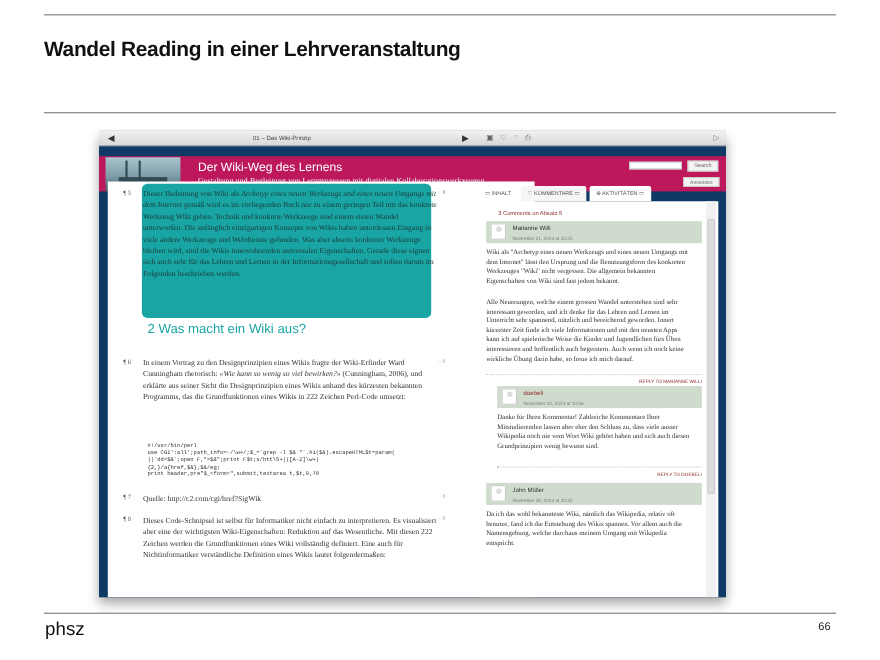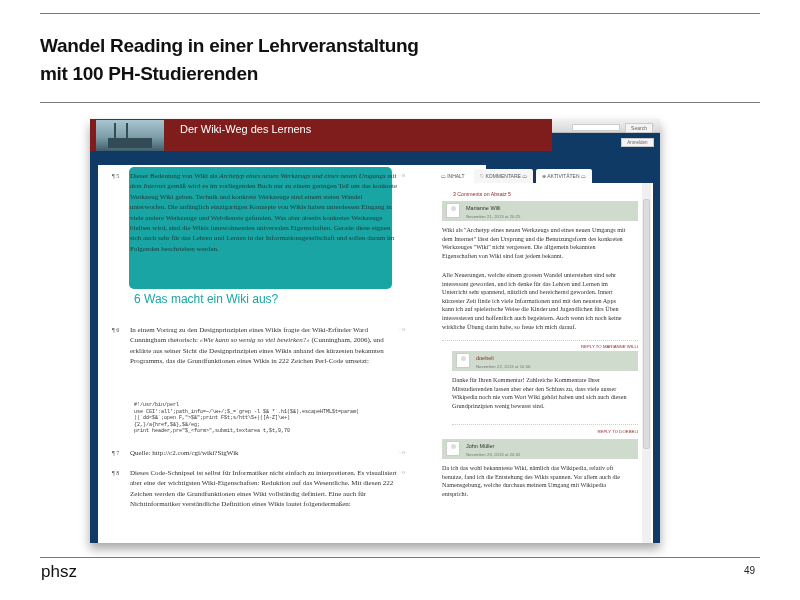--- a/index.html
+++ b/index.html
@@ -10,21 +10,21 @@
   .page-num { position: absolute; right: 45px; top: 565px; font-size: 10px; color: #222; }
 
   .shot { position: absolute; left: 90px; top: 119px; width: 570px; height: 424px; background: #0f3a66; box-shadow: 0 6px 10px rgba(0,0,0,0.35); overflow: hidden; }
   .topbar { position: absolute; left: 0; top: 0; width: 570px; height: 14px; background: linear-gradient(#f1f1f1,#d8d8d8); border-bottom: 1px solid #bbb; font-size: 5.5px; color: #444; }
   .topbar .nav-prev { position: absolute; left: 8px; top: 2px; font-size: 8px; color: #333; }
   .topbar .chapter { position: absolute; left: 140px; top: 4px; }
   .topbar .nav-next { position: absolute; left: 330px; top: 2px; font-size: 8px; color: #333; }
   .topbar .tools { position: absolute; left: 352px; top: 2px; display: flex; gap: 6px; font-size: 7px; color: #666; }
   .topbar .tool-end { position: absolute; right: 6px; top: 2px; font-size: 7px; color: #888; }
 
-  .banner { position: absolute; left: 0; top: 0; width: 462px; height: 32px; background: #7f1d1d; }
+  .banner { position: absolute; left: 0; top: 23px; width: 570px; height: 32px; background: #be185d; }
   .banner-img { position: absolute; left: 6px; top: 1px; width: 68px; height: 31px; background: linear-gradient(180deg,#a9c6cf 0%,#7d9da8 55%,#3f5e69 100%); }
   .banner-img .ship { position: absolute; left: 12px; bottom: 3px; width: 44px; height: 10px; background: #334b55; }
   .banner-img .mast { position: absolute; bottom: 10px; width: 2px; height: 18px; background: #334b55; }
   .banner-title { position: absolute; left: 90px; top: 4px; font-family: "Liberation Sans", sans-serif; font-size: 11px; color: #fff; }
   .banner-sub { position: absolute; left: 90px; top: 18px; font-family: "Liberation Serif", serif; font-size: 7px; color: #e7fbfb; letter-spacing: 0.2px; }
   .search-input { position: absolute; left: 482px; top: 5px; width: 48px; height: 7px; background: #fff; border: 1px solid #ccc; }
   .search-btn { position: absolute; left: 535px; top: 4px; width: 28px; height: 10px; background: #f4f4f4; border: 1px solid #ccc; font-size: 5px; color: #666; text-align: center; line-height: 8px; }
   .login-btn { position: absolute; left: 531px; top: 19px; width: 33px; height: 9px; background: #f4f4f4; border: 1px solid #ccc; font-size: 4.5px; color: #666; text-align: center; line-height: 7px; }
 
   .main-pane { position: absolute; left: 8px; top: 46px; width: 388px; height: 378px; background: #fff; font-family: "Liberation Serif", serif; font-size: 7px; color: #333; line-height: 10.4px; }
@@ -55,21 +55,20 @@
   .dotline { position: absolute; height: 0; border-top: 1px dotted #ccc; }
   .scrollbar { position: absolute; left: 207px; top: 0; width: 9px; height: 360px; background: #f0f0f0; }
   .scroll-thumb { position: absolute; left: 1px; top: 16px; width: 7px; height: 250px; background: #ddd; border: 1px solid #ccc; border-radius: 2px; }
 </style>
 </head>
 <body>
 
 <div class="rule" style="top:13px;"></div>
 <div class="slide-title">
   <div>Wandel Reading in einer Lehrveranstaltung</div>
-  <div>mit 100 PH-Studierenden</div>
 </div>
 <div class="rule" style="top:102px;"></div>
 
 <div class="shot">
   <div class="topbar">
     <span class="nav-prev">◀</span>
     <span class="chapter">01 – Das Wiki-Prinzip</span>
     <span class="nav-next">▶</span>
     <span class="tools">
       <span>▣</span>
@@ -80,50 +79,51 @@
     <span class="tool-end">▷</span>
   </div>
 
   <div class="banner">
     <div class="banner-img">
       <div class="mast" style="left:18px;"></div>
       <div class="mast" style="left:30px;"></div>
       <div class="ship"></div>
     </div>
     <div class="banner-title">Der Wiki-Weg des Lernens</div>
+    <div class="banner-sub">Gestaltung und Begleitung von Lernprozessen mit digitalen Kollaborationswerkzeugen</div>
     <div class="search-input"></div>
     <div class="search-btn">Search</div>
     <div class="login-btn">Anmelden</div>
   </div>
 
   <div class="main-pane">
     <div class="highlight"></div>
     <div class="para hl" style="top:6px;">
       <span class="para-num">¶ 5</span>
       <span class="para-text"><span>Dieser Bedeutung von Wiki als </span><i>Archetyp eines neuen Werkzeugs und eines neuen Umgangs mit dem Internet</i><span> gemäß wird es im vorliegenden Buch nur zu einem geringen Teil um das konkrete Werkzeug Wiki geben. Technik und konkrete Werkzeuge sind einem steten Wandel unterworfen. Die anfänglich einzigartigen Konzepte von Wikis haben unterdessen Eingang in viele andere Werkzeuge und Webdienste gefunden. Was aber abseits konkreter Werkzeuge bleiben wird, sind die Wikis innewohnenden universalen Eigenschaften. Gerade diese eignen sich auch sehr für das Lehren und Lernen in der Informationsgesellschaft und sollen darum im Folgenden beschrieben werden.</span></span>
       <span class="para-count">◌ 8</span>
     </div>
 
-    <div class="h2">6 Was macht ein Wiki aus?</div>
+    <div class="h2">2 Was macht ein Wiki aus?</div>
 
     <div class="para" style="top:160px;">
       <span class="para-num">¶ 6</span>
       <span class="para-text"><span>In einem Vortrag zu den Designprinzipien eines Wikis fragte der Wiki-Erfinder Ward Cunningham rhetorisch: </span><i>«Wie kann so wenig so viel bewirken?»</i><span> (Cunningham, 2006), und erklärte aus seiner Sicht die Designprinzipien eines Wikis anhand des kürzesten bekannten Programms, das die Grundfunktionen eines Wikis in 222 Zeichen Perl-Code umsetzt:</span></span>
       <span class="para-count">◌ 0</span>
     </div>
 
     <div class="code">#!/usr/bin/perl
 use CGI':all';path_info=~/\w+/;$_=`grep -l $&amp; *`.h1($&amp;).escapeHTML$t=param(
 ||`dd&lt;$&amp;`;open F,"&gt;$&amp;";print F$t;s/htt\S+|([A-Z]\w+)
 {2,}/a{href,$&amp;},$&amp;/eg;
 print header,pre"$_&lt;form&gt;",submit,textarea t,$t,9,70</div>
 
     <div class="para" style="top:283px;">
       <span class="para-num">¶ 7</span>
-      <span class="para-text">Quelle: http://c2.com/cgi/wiki?SigWik</span>
+      <span class="para-text">Quelle: http://c2.com/cgi/href?SigWik</span>
       <span class="para-count">◌ 0</span>
     </div>
 
     <div class="para" style="top:303px;">
       <span class="para-num">¶ 8</span>
       <span class="para-text">Dieses Code-Schnipsel ist selbst für Informatiker nicht einfach zu interpretieren. Es visualisiert aber eine der wichtigsten Wiki-Eigenschaften: Reduktion auf das Wesentliche. Mit diesen 222 Zeichen werden die Grundfunktionen eines Wiki vollständig definiert. Eine auch für Nichtinformatiker verständliche Definition eines Wikis lautet folgendermaßen:</span>
       <span class="para-count">◌ 0</span>
     </div>
   </div>
 
@@ -165,13 +165,13 @@
 
       <div class="scrollbar">
         <div class="scroll-thumb"></div>
       </div>
     </div>
   </div>
 </div>
 
 <div class="rule" style="top:557px;"></div>
 <div class="footer-logo">phsz</div>
-<div class="page-num">49</div>
+<div class="page-num">66</div>
 
 </body></html>

